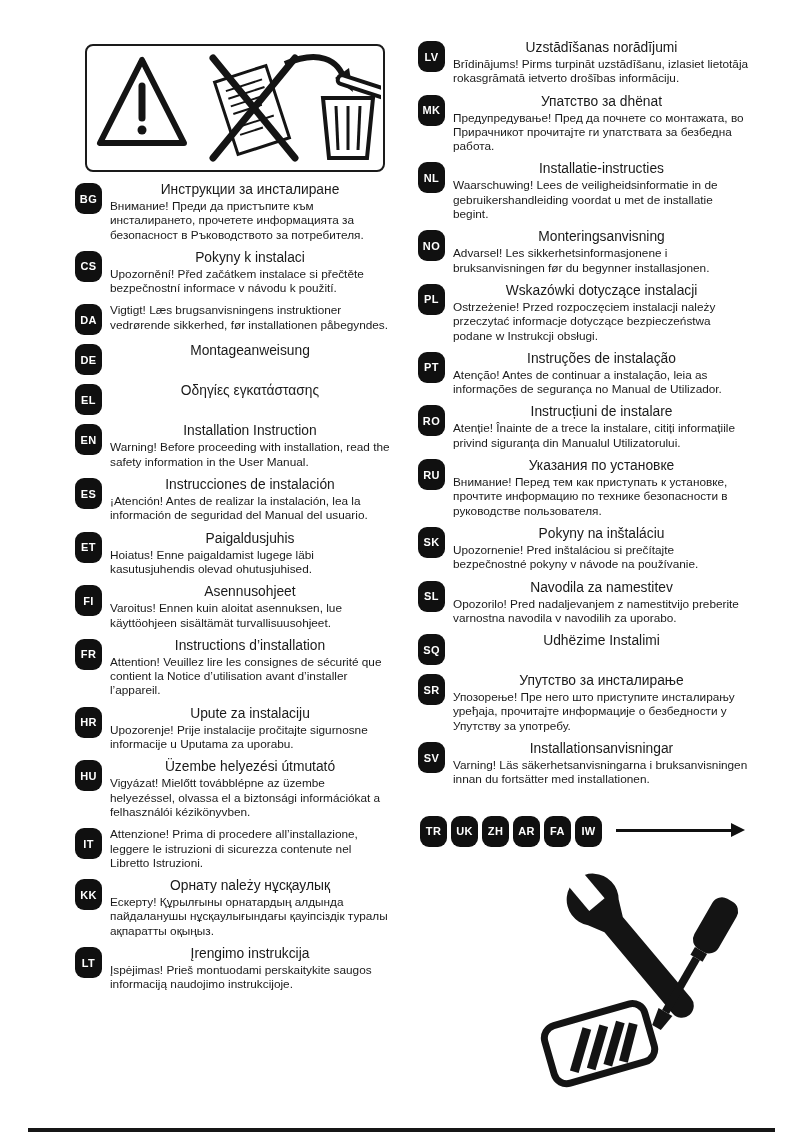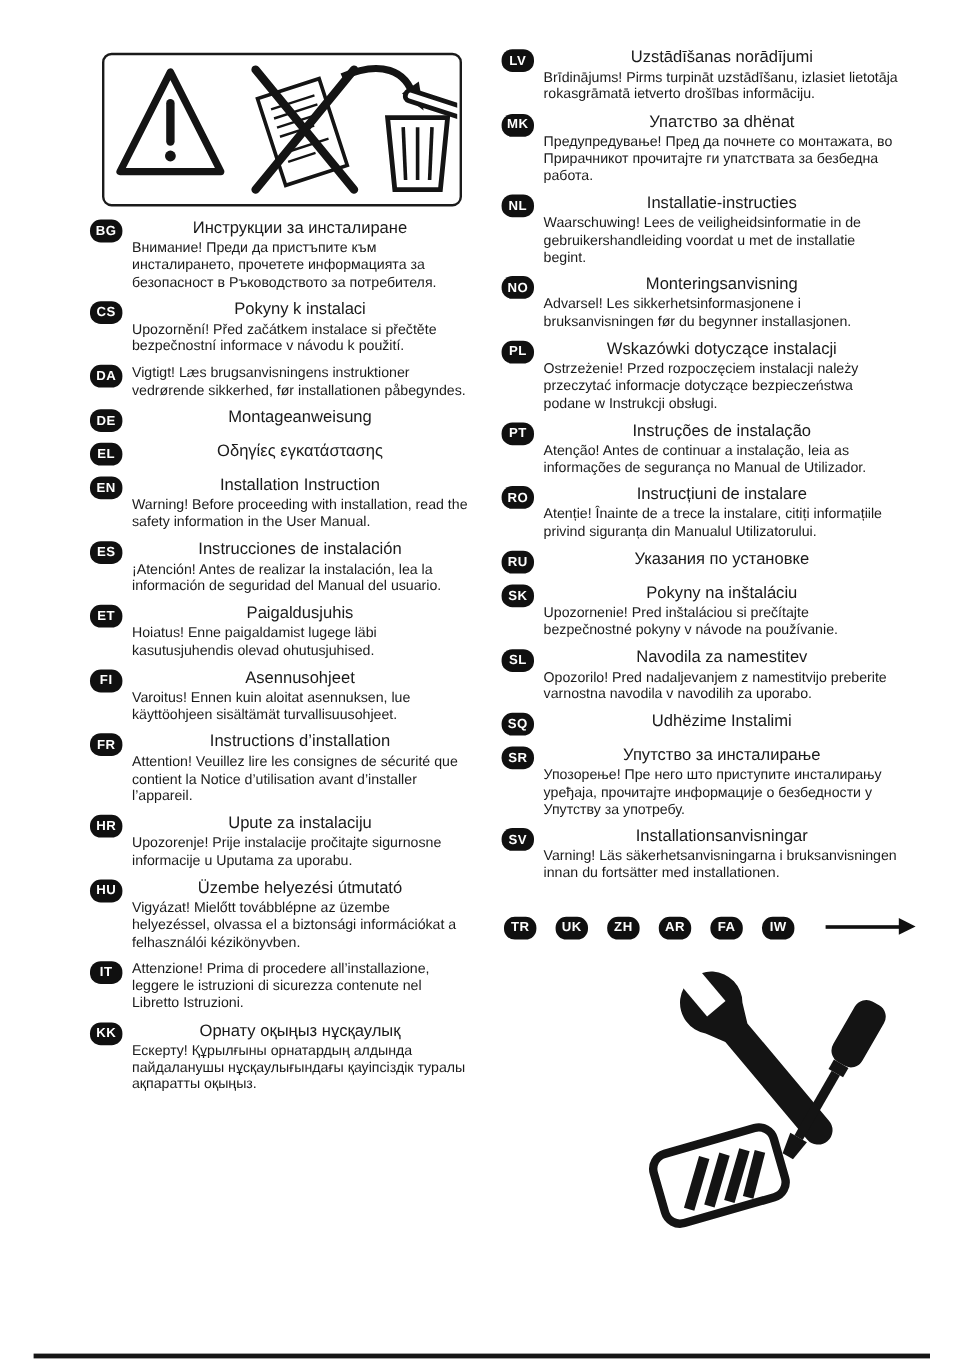--- a/index.html
+++ b/index.html
@@ -12,28 +12,28 @@
     border:2px solid #1a1a1a;border-radius:8px;box-sizing:border-box;
     display:flex;align-items:center;justify-content:center;background:#fff;
   }
   .col{position:absolute;}
   #left-col{left:75px;top:182px;width:315px;}
   #right-col{left:418px;top:40px;width:332px;}
   .entry{display:flex;gap:8px;margin-bottom:8px;}
   .entry-text{flex:1;min-width:0;}
   .badge{
     flex:0 0 auto;display:inline-flex;align-items:center;justify-content:center;
-    min-width:27px;height:19px;padding:0 4px;box-sizing:border-box;
+    min-width:27px;height:31px;padding:0 4px;box-sizing:border-box;
     background:#101010;color:#fff;border-radius:9px;
     font-size:11px;font-weight:bold;letter-spacing:.4px;margin-top:1px;
   }
   .entry-title{font-size:13.8px;line-height:16px;margin-bottom:1px;text-align:center;}
   .entry-body{font-size:11.8px;line-height:14.3px;}
   .entry-body b{font-weight:normal;}
-  #codes-row{display:flex;align-items:center;gap:16px;margin-top:28px;margin-left:2px;}
+  #codes-row{display:flex;align-items:center;gap:4px;margin-top:28px;margin-left:2px;}
   #codes-arrow{position:relative;height:3px;background:#101010;width:116px;margin-left:10px;}
   #codes-arrow::after{
     content:"";position:absolute;right:-13px;top:-6px;
     border-left:14px solid #101010;border-top:7px solid transparent;border-bottom:7px solid transparent;
   }
   #tools-figure{margin-top:16px;margin-left:auto;width:212px;}
   #page-bottom-line{position:absolute;left:28px;top:1128px;width:747px;height:4px;background:#161616;}
 </style>
 </head>
 <body>
@@ -168,25 +168,32 @@
   <div class="entry">
     <span class="badge">IT</span>
     <div class="entry-text">
       <div class="entry-body"><b>Attenzione!</b> <span>Prima di procedere all’installazione, leggere le istruzioni di sicurezza contenute nel Libretto Istruzioni.</span></div>
     </div>
   </div>
 
   <div class="entry">
     <span class="badge">KK</span>
     <div class="entry-text">
-      <div class="entry-title">Орнату оқыңыз нұсқаулық</div>
+      <div class="entry-title">Орнату należy нұсқаулық</div>
       <div class="entry-body"><b>Ескерту!</b> <span>Құрылғыны орнатардың алдында пайдаланушы нұсқаулығындағы қауіпсіздік туралы ақпаратты оқыңыз.</span></div>
     </div>
   </div>
 
+  <div class="entry">
+    <span class="badge">LT</span>
+    <div class="entry-text">
+      <div class="entry-title">Įrengimo instrukcija</div>
+      <div class="entry-body"><b>Įspėjimas!</b> <span>Prieš montuodami perskaitykite saugos informaciją naudojimo instrukcijoje.</span></div>
+    </div>
+  </div>
 </div>
 </div>
 
 <div class="col" id="right-col">
   <div id="right-entries">
   <div class="entry">
     <span class="badge">LV</span>
     <div class="entry-text">
       <div class="entry-title">Uzstādīšanas norādījumi</div>
       <div class="entry-body"><b>Brīdinājums!</b> <span>Pirms turpināt uzstādīšanu, izlasiet lietotāja rokasgrāmatā ietverto drošības informāciju.</span></div>
@@ -238,20 +245,21 @@
     <div class="entry-text">
       <div class="entry-title">Instrucțiuni de instalare</div>
       <div class="entry-body"><b>Atenție!</b> <span>Înainte de a trece la instalare, citiți informațiile privind siguranța din Manualul Utilizatorului.</span></div>
     </div>
   </div>
 
   <div class="entry">
     <span class="badge">RU</span>
     <div class="entry-text">
       <div class="entry-title">Указания по установке</div>
+      <div class="entry-body"><b>Внимание!</b> <span>Перед тем как приступать к установке, прочтите информацию по технике безопасности в руководстве пользователя.</span></div>
     </div>
   </div>
 
   <div class="entry">
     <span class="badge">SK</span>
     <div class="entry-text">
       <div class="entry-title">Pokyny na inštaláciu</div>
       <div class="entry-body"><b>Upozornenie!</b> <span>Pred inštaláciou si prečítajte bezpečnostné pokyny v návode na používanie.</span></div>
     </div>
   </div>

